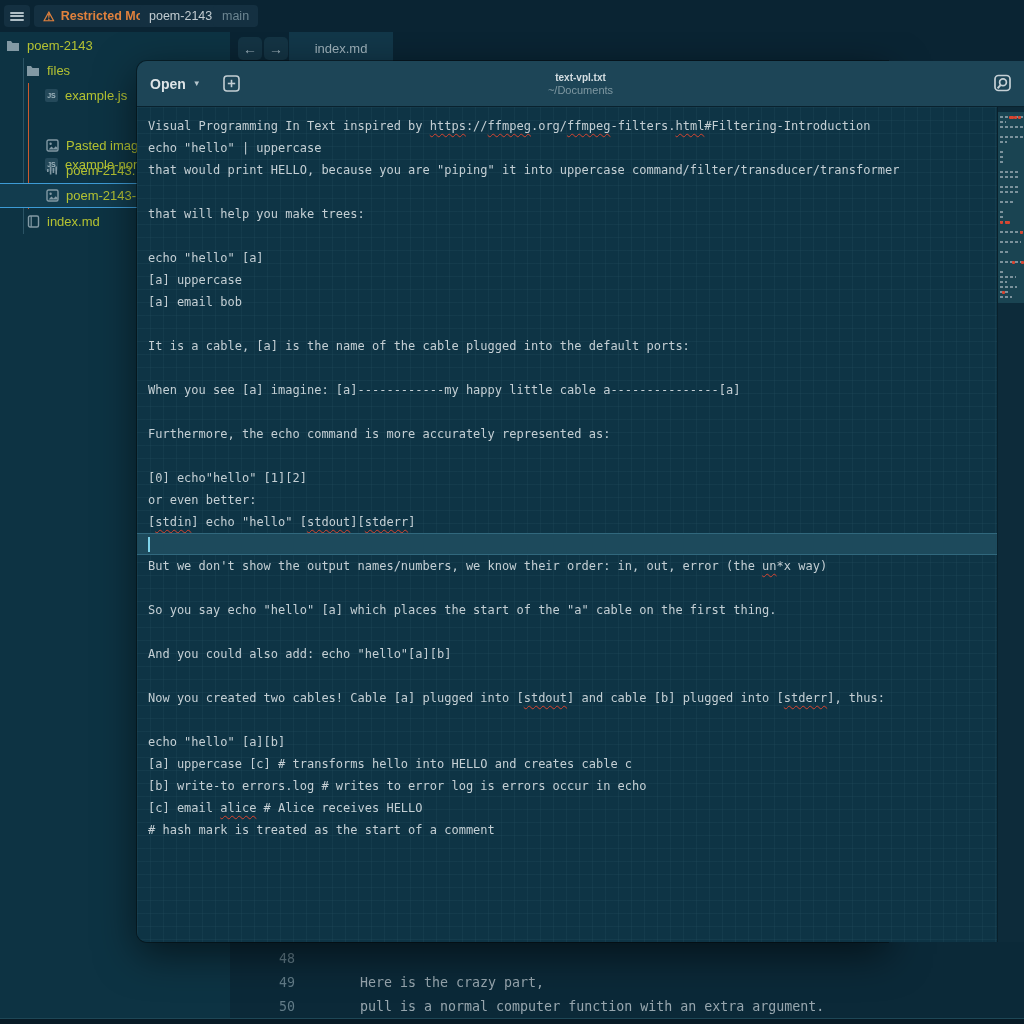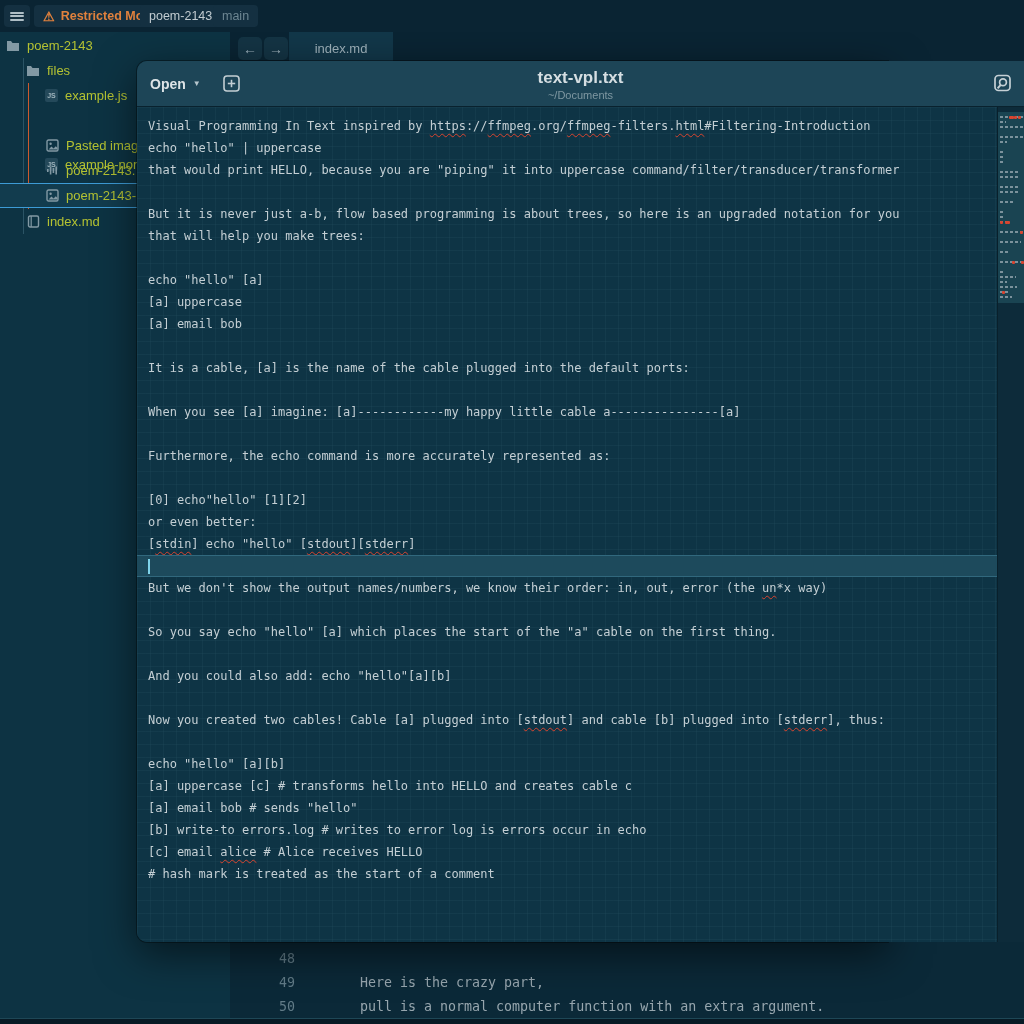--- a/index.html
+++ b/index.html
@@ -49,21 +49,21 @@
              box-shadow:0 12px 40px rgba(0,0,0,0.55), 0 0 0 1px rgba(0,0,0,0.35); }
   #ov-header { position:absolute; left:0; top:0; width:887px; height:46px; background:#1d4557;
                border-bottom:1px solid #09222e; border-radius:10px 0 0 0;
                display:flex; align-items:center; }
   #open-btn { display:flex; align-items:center; gap:7px; margin-left:13px; color:#dde4e7;
               font-size:14px; font-weight:bold; }
   #open-caret { font-size:8px; color:#b6c6cd; }
   #newdoc-btn { margin-left:22px; color:#c3ced3; display:flex; }
   #ov-titlebox { position:absolute; left:0; right:0; top:0; height:46px; display:flex;
                  flex-direction:column; align-items:center; justify-content:center; pointer-events:none; }
-  #ov-title { color:#d5dee2; font-size:17px; font-weight:bold; }
+  #ov-title { color:#d5dee2; font-size:10px; font-weight:bold; }
   #ov-subtitle { color:#7f98a2; font-size:11px; margin-top:1px; }
   #searchdoc-btn { position:absolute; right:12px; top:13px; color:#c5d0d5; display:flex; }
 
   #ov-content { position:absolute; left:0; top:46px; width:860px; height:835px;
                 border-radius:0 0 0 10px; overflow:hidden;
                 background-color:#0e3445;
                 background-image:
                   linear-gradient(rgba(137,196,214,0.05) 1px, transparent 1px),
                   linear-gradient(90deg, rgba(137,196,214,0.05) 1px, transparent 1px);
                 background-size:13px 13px; padding-top:8px; }
@@ -238,21 +238,20 @@
           <line x1="7.6" y1="11" x2="4.6" y2="14.4" stroke="currentColor" stroke-width="1.9"></line>
         </svg>
     </div>
   </div>
 
   <div id="ov-content">
       <div class="line"><span>Visual Programming In Text inspired by </span><span class="sq">https</span><span>://</span><span class="sq">ffmpeg</span><span>.org/</span><span class="sq">ffmpeg</span><span>-filters.</span><span class="sq">html</span><span>#Filtering-Introduction</span></div>
       <div class="line"><span>echo "hello" | uppercase</span></div>
       <div class="line"><span>that would print HELLO, because you are "piping" it into uppercase command/filter/transducer/transformer</span></div>
       <div class="line"></div>
-      <div class="line"><span>But it is never just a-b, flow based programming is about trees, so here is an upgraded notation for you</span></div>
       <div class="line"><span>that will help you make trees:</span></div>
       <div class="line"></div>
       <div class="line"><span>echo "hello" [a]</span></div>
       <div class="line"><span>[a] uppercase</span></div>
       <div class="line"><span>[a] email bob</span></div>
       <div class="line"></div>
       <div class="line"><span>It is a cable, [a] is the name of the cable plugged into the default ports:</span></div>
       <div class="line"></div>
       <div class="line"><span>When you see [a] imagine: [a]------------my happy little cable a---------------[a]</span></div>
       <div class="line"></div>
@@ -265,21 +264,20 @@
       <div class="line"><span>But we don't show the output names/numbers, we know their order: in, out, error (the </span><span class="sq">un</span><span>*x way)</span></div>
       <div class="line"></div>
       <div class="line"><span>So you say echo "hello" [a] which places the start of the "a" cable on the first thing.</span></div>
       <div class="line"></div>
       <div class="line"><span>And you could also add: echo "hello"[a][b]</span></div>
       <div class="line"></div>
       <div class="line"><span>Now you created two cables! Cable [a] plugged into [</span><span class="sq">stdout</span><span>] and cable [b] plugged into [</span><span class="sq">stderr</span><span>], thus:</span></div>
       <div class="line"></div>
       <div class="line"><span>echo "hello" [a][b]</span></div>
       <div class="line"><span>[a] uppercase [c] # transforms hello into HELLO and creates cable c</span></div>
-      <div class="line"><span>[a] email bob # sends "hello"</span></div>
       <div class="line"><span>[b] write-to errors.log # writes to error log is errors occur in echo</span></div>
       <div class="line"><span>[c] email </span><span class="sq">alice</span><span> # Alice receives HELLO</span></div>
       <div class="line"><span># hash mark is treated as the start of a comment</span></div>
     </div>
 
   <div id="ov-minimap">
     <div id="mm-panel">
         <div class="mmrow">
           <div class="mmbar" style="width: 23px;"></div>
           <div class="mmdot" style="left: 9px;"></div>

